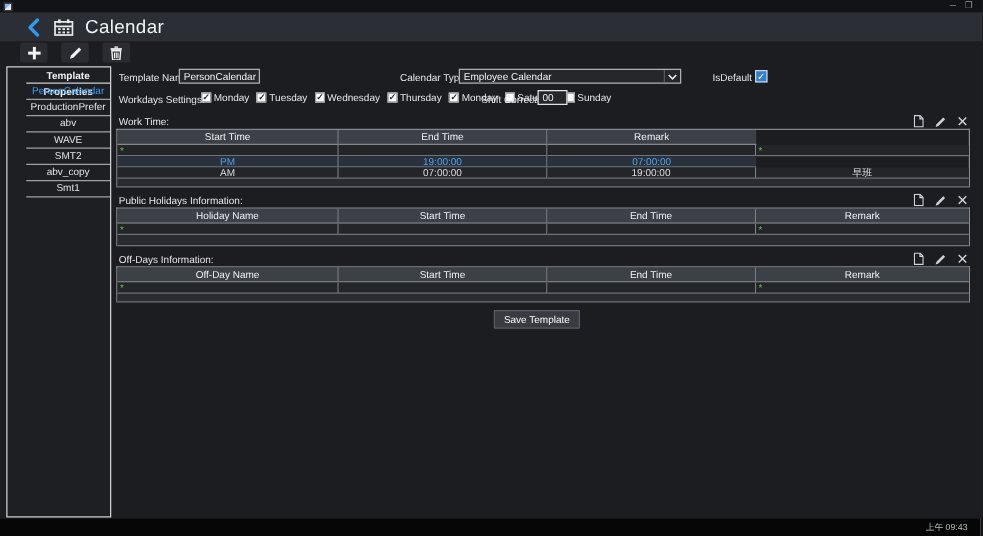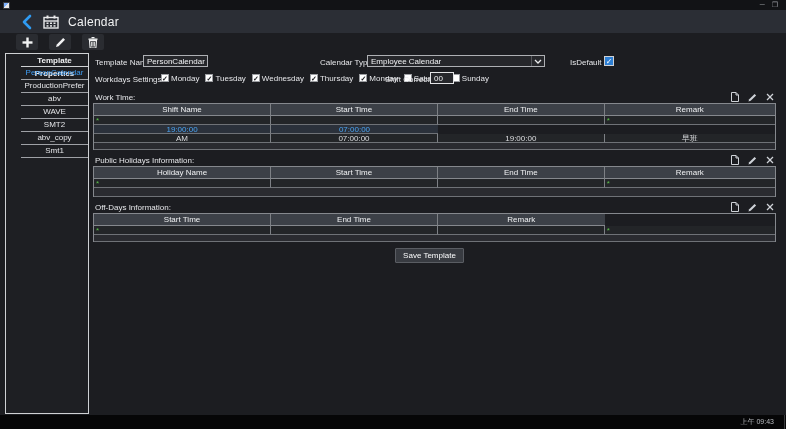--- a/index.html
+++ b/index.html
@@ -13,21 +13,21 @@
   }
   
   .titlebar { position:absolute; top:0; left:0; right:0; height:10px; background:#121316; display:flex; align-items:center; }
   .app-icon { width:7px; height:7px; margin-left:3px; background:linear-gradient(135deg,#7fb3ff 0 50%,#e8e8e8 50% 100%); border:1px solid #3a3c40; }
   .win-controls { margin-left:auto; display:flex; gap:7px; padding-right:8px; color:#9a9da2; font-size:7px; line-height:10px; }
   .win-controls span { cursor:default; }
   
   .header { position:absolute; top:10px; left:0; right:0; height:23px; background:#2b2e35; display:flex; align-items:center; }
   .back-btn { margin-left:18px; width:16px; height:18px; display:flex; align-items:center; justify-content:center; }
   .cal-icon { margin-left:9px; }
-  .header-title { margin-left:9px; font-size:12px; color:#f2f3f4; letter-spacing:.3px; }
+  .header-title { margin-left:9px; font-size:15px; color:#f2f3f4; letter-spacing:.3px; }
   
   .toolbar { position:absolute; top:34px; left:16px; display:flex; gap:11px; }
   .tool-btn { width:22px; height:16px; background:#2a2c31; border-radius:2px; display:flex; align-items:center; justify-content:center; }
   
   .sidebar { position:absolute; left:5px; top:53px; width:84px; bottom:15px; background:#1e1f23; border:1px solid #cfd1d4;padding-left:15px; }
   .sidebar-header { height:13px; line-height:13px; text-align:center; font-weight:bold; color:#f0f1f3; border-bottom:1px solid #cfd1d4; }
   .sidebar-item { height:13px; line-height:12px; text-align:center; color:#e4e5e8; border-bottom:1px solid #9fa1a6; cursor:default; }
   .sidebar-item.selected { color:#3f9df3; }
   
   .main { position:absolute; left:93px; right:10px; top:52px; }
@@ -219,36 +219,36 @@
       <span>
           <svg width="8" height="8" viewBox="0 0 8 8">
             <line x1="1" y1="1" x2="7" y2="7" stroke="#cfd3d8" stroke-width="1.2"></line>
             <line x1="7" y1="1" x2="1" y2="7" stroke="#cfd3d8" stroke-width="1.2"></line>
           </svg>
         </span>
     </div>
   </div>
   <div class="grid">
     <div class="grow ghead">
-      <div class="gcell">Shift Name</div>
       <div class="gcell">Start Time</div>
       <div class="gcell">End Time</div>
       <div class="gcell">Remark</div>
     </div>
     <div class="grow gdata">
       <div class="gcell">
           <span class="new-marker">*</span>
         </div>
       <div class="gcell"></div>
       <div class="gcell"></div>
       <div class="gcell">
           <span class="new-marker">*</span>
         </div>
     </div>
     <div class="grow gdata selected">
+      <div class="gcell">PM</div>
       <div class="gcell">19:00:00</div>
       <div class="gcell">07:00:00</div>
     </div>
     <div class="grow gdata">
       <div class="gcell">AM</div>
       <div class="gcell">07:00:00</div>
       <div class="gcell">19:00:00</div>
       <div class="gcell">早班</div>
     </div>
     <div class="gstrip"></div>
@@ -313,20 +313,21 @@
       <span>
           <svg width="8" height="8" viewBox="0 0 8 8">
             <line x1="1" y1="1" x2="7" y2="7" stroke="#cfd3d8" stroke-width="1.2"></line>
             <line x1="7" y1="1" x2="1" y2="7" stroke="#cfd3d8" stroke-width="1.2"></line>
           </svg>
         </span>
     </div>
   </div>
   <div class="grid">
     <div class="grow ghead">
+      <div class="gcell">Off-Day Name</div>
       <div class="gcell">Start Time</div>
       <div class="gcell">End Time</div>
       <div class="gcell">Remark</div>
     </div>
     <div class="grow gdata">
       <div class="gcell">
           <span class="new-marker">*</span>
         </div>
       <div class="gcell"></div>
       <div class="gcell"></div>

